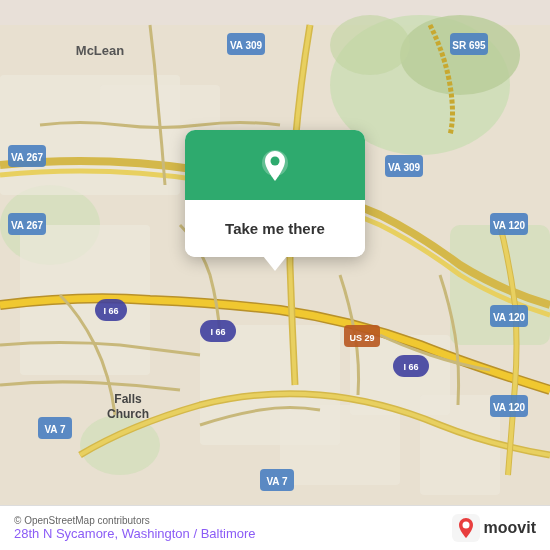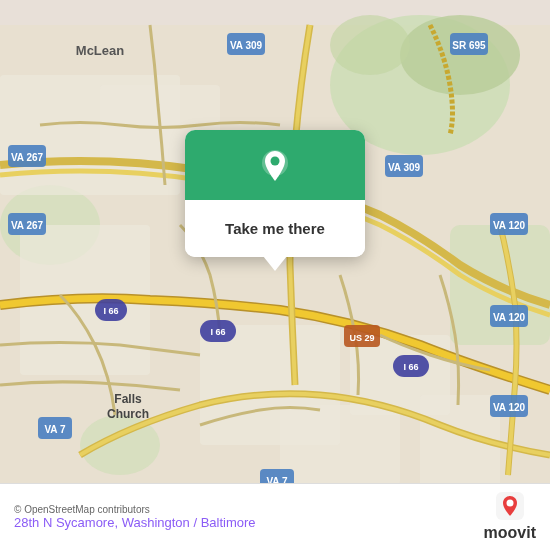--- a/index.html
+++ b/index.html
@@ -55,21 +55,20 @@
     #location-text {
       font-size: 13px;
       color: #8b5cf6;
       font-weight: 500;
     }
 
     #moovit-logo {
       display: flex;
       align-items: center;
       gap: 4px;
-      flex-direction: column;
     }
 
     #moovit-icon {
       width: 28px;
       height: 28px;
     }
 
     #moovit-label {
       font-size: 16px;
       font-weight: bold;

